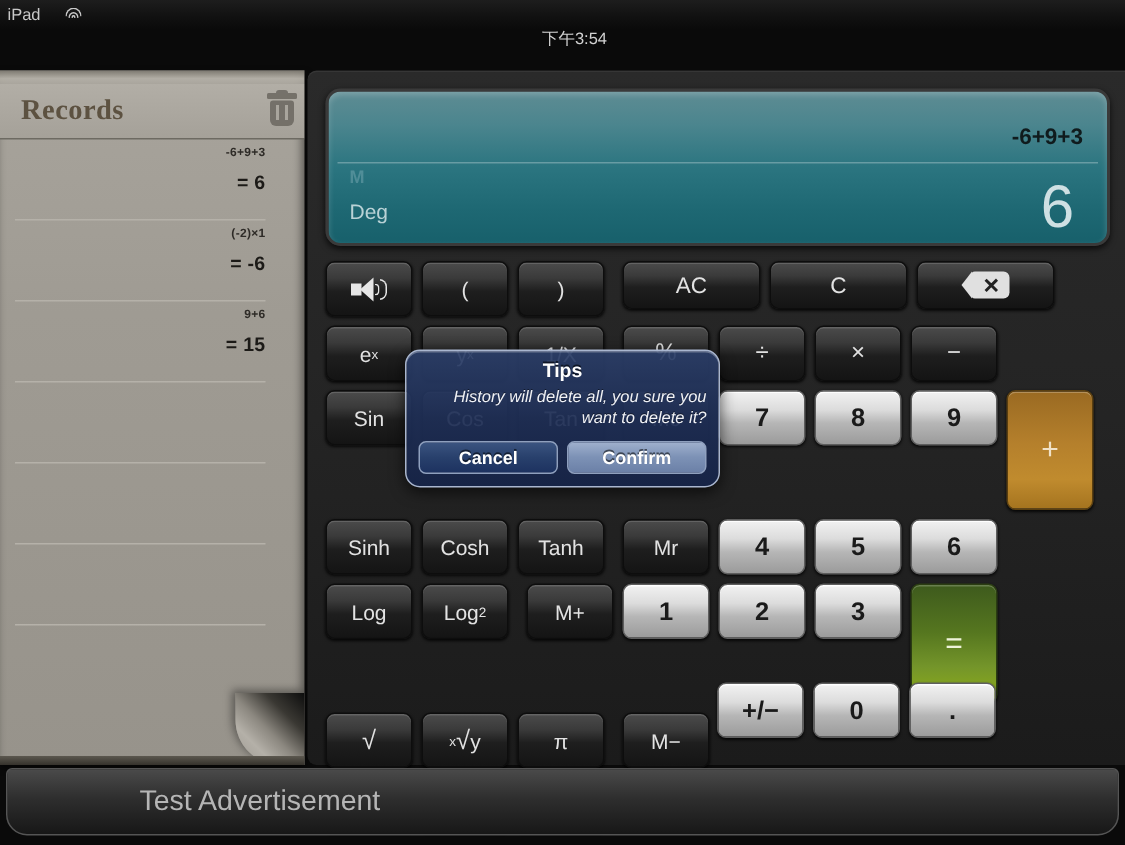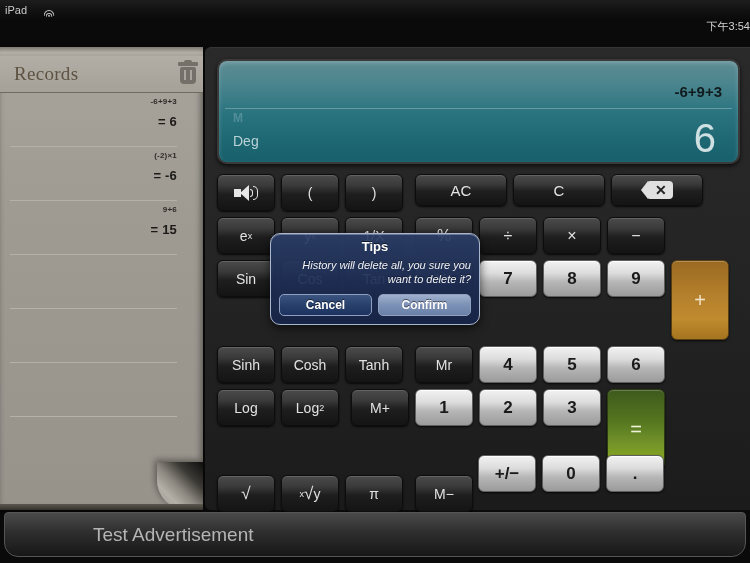--- a/index.html
+++ b/index.html
@@ -11,22 +11,22 @@
   }
   #root { position: relative; width: 750px; height: 563px; background: #0a0a0a; }
 
   
   .statusbar {
     position: absolute; left: 0; top: 0; width: 750px; height: 20px;
     background: linear-gradient(180deg,#1d1d1d 0%,#111 55%,#0a0a0a 100%);
     color: #c9c9c9; font-size: 11px; line-height: 20px;
     display: flex; align-items: center;
   }
-  .sb-left { padding-left: 5px; display: flex; align-items: flex-end; gap: 16px; }
-  .sb-center { position: absolute; left: 16px; right: 0; text-align: right; font-size: 11px; color:#d2d2d2;margin-top:32px; }
+  .sb-left { padding-left: 5px; display: flex; align-items: center; gap: 16px; }
+  .sb-center { position: absolute; left: 16px; right: 0; text-align: center; font-size: 11px; color:#d2d2d2;margin-top:32px; }
   .sb-right { position: absolute; right: 5px; display: flex; align-items: center; gap: 4px; }
   .wifi-icon { display:inline-block; width:12px; height:10px; position:relative; }
   .wifi-icon i { position:absolute; left:50%; transform:translateX(-50%); border:1.4px solid #c9c9c9;
      border-bottom:none; border-radius:50% 50% 0 0 / 100% 100% 0 0; }
   .wifi-icon i:nth-child(1){ width:11px; height:6px; top:0; }
   .wifi-icon i:nth-child(2){ width:7px; height:4px; top:2.5px; }
   .wifi-icon i:nth-child(3){ width:3px; height:2px; top:5px; }
   .batt-icon { display:inline-block; width:17px; height:9px; border:1px solid #bdbdbd; border-radius:2px; position:relative; }
   .batt-icon::after { content:""; position:absolute; right:-3px; top:2px; width:2px; height:4px; background:#bdbdbd; border-radius:0 1px 1px 0; }
   .batt-icon i { position:absolute; left:1px; top:1px; bottom:1px; width:11px; background:#cfcfcf; border-radius:1px; }
@@ -42,20 +42,21 @@
     position:absolute; left:0; top:0; width:100%; height:9px;
     background: linear-gradient(180deg,#7c786f 0%,#b3afa6 60%, #a9a59d 100%);
     opacity:.9;
   }
   .records-header {
     position: absolute; left:0; top:9px; width:100%; height:37px;
     display:flex; align-items:center; justify-content:space-between;
     padding: 0 4px 0 14px;
     border-bottom: 1px solid #6d6a62;
     background: linear-gradient(180deg,#b2aea6 0%,#a5a199 100%);
+    font-weight: bold;
   }
   .records-title { font-size:19px; color:#5d5241; letter-spacing:.3px; font-family:"Liberation Serif", serif; }
   .trash-icon { width:22px; height:24px; position:relative; opacity:.85; }
   .trash-lid { position:absolute; left:1px; top:0; width:20px; height:4px; background:#6b6760; border-radius:1px; }
   .trash-handle { position:absolute; left:7px; top:-2px; width:8px; height:3px; background:#6b6760; border-radius:2px 2px 0 0; }
   .trash-body { position:absolute; left:3px; top:5px; width:16px; height:17px; background:#6b6760; border-radius:2px 2px 4px 4px; }
   .trash-body::before, .trash-body::after{ content:""; position:absolute; top:3px; width:2px; height:10px; background:#a9a59d; }
   .trash-body::before{ left:4px; } .trash-body::after{ right:4px; }
 
   .records-list { position:absolute; left:0; top:46px; right:0; bottom:0; padding: 0 26px 0 10px; }

